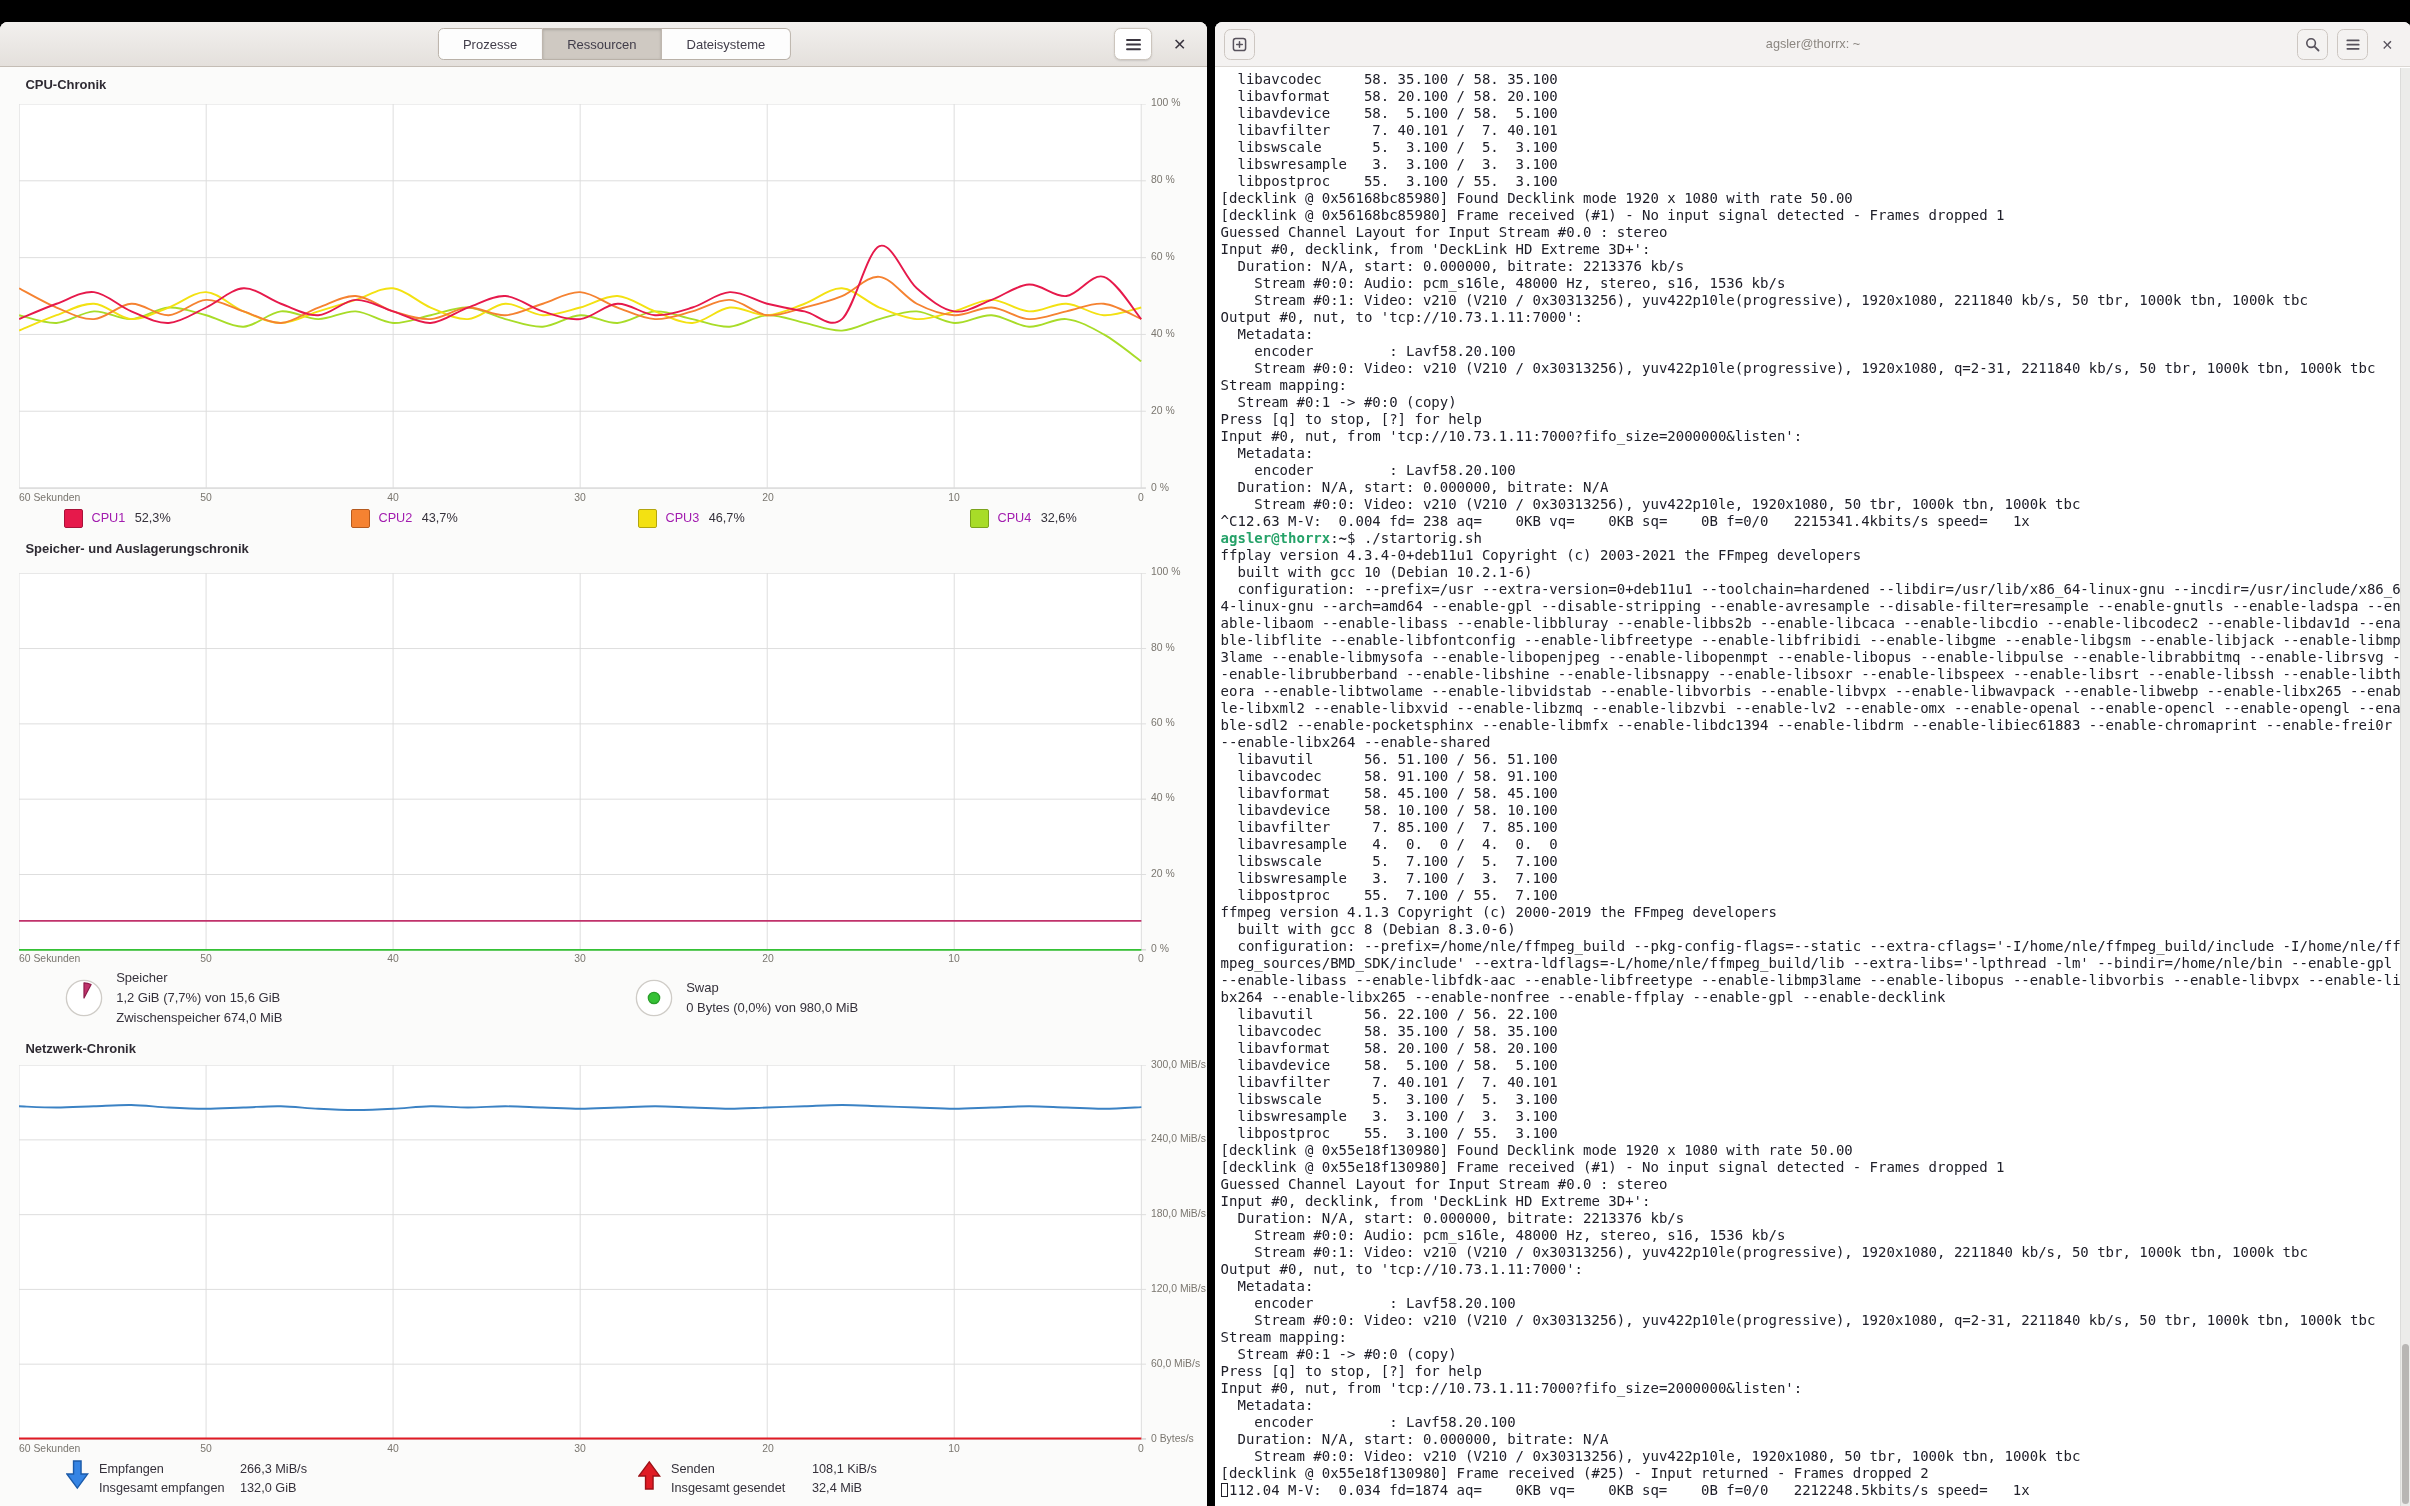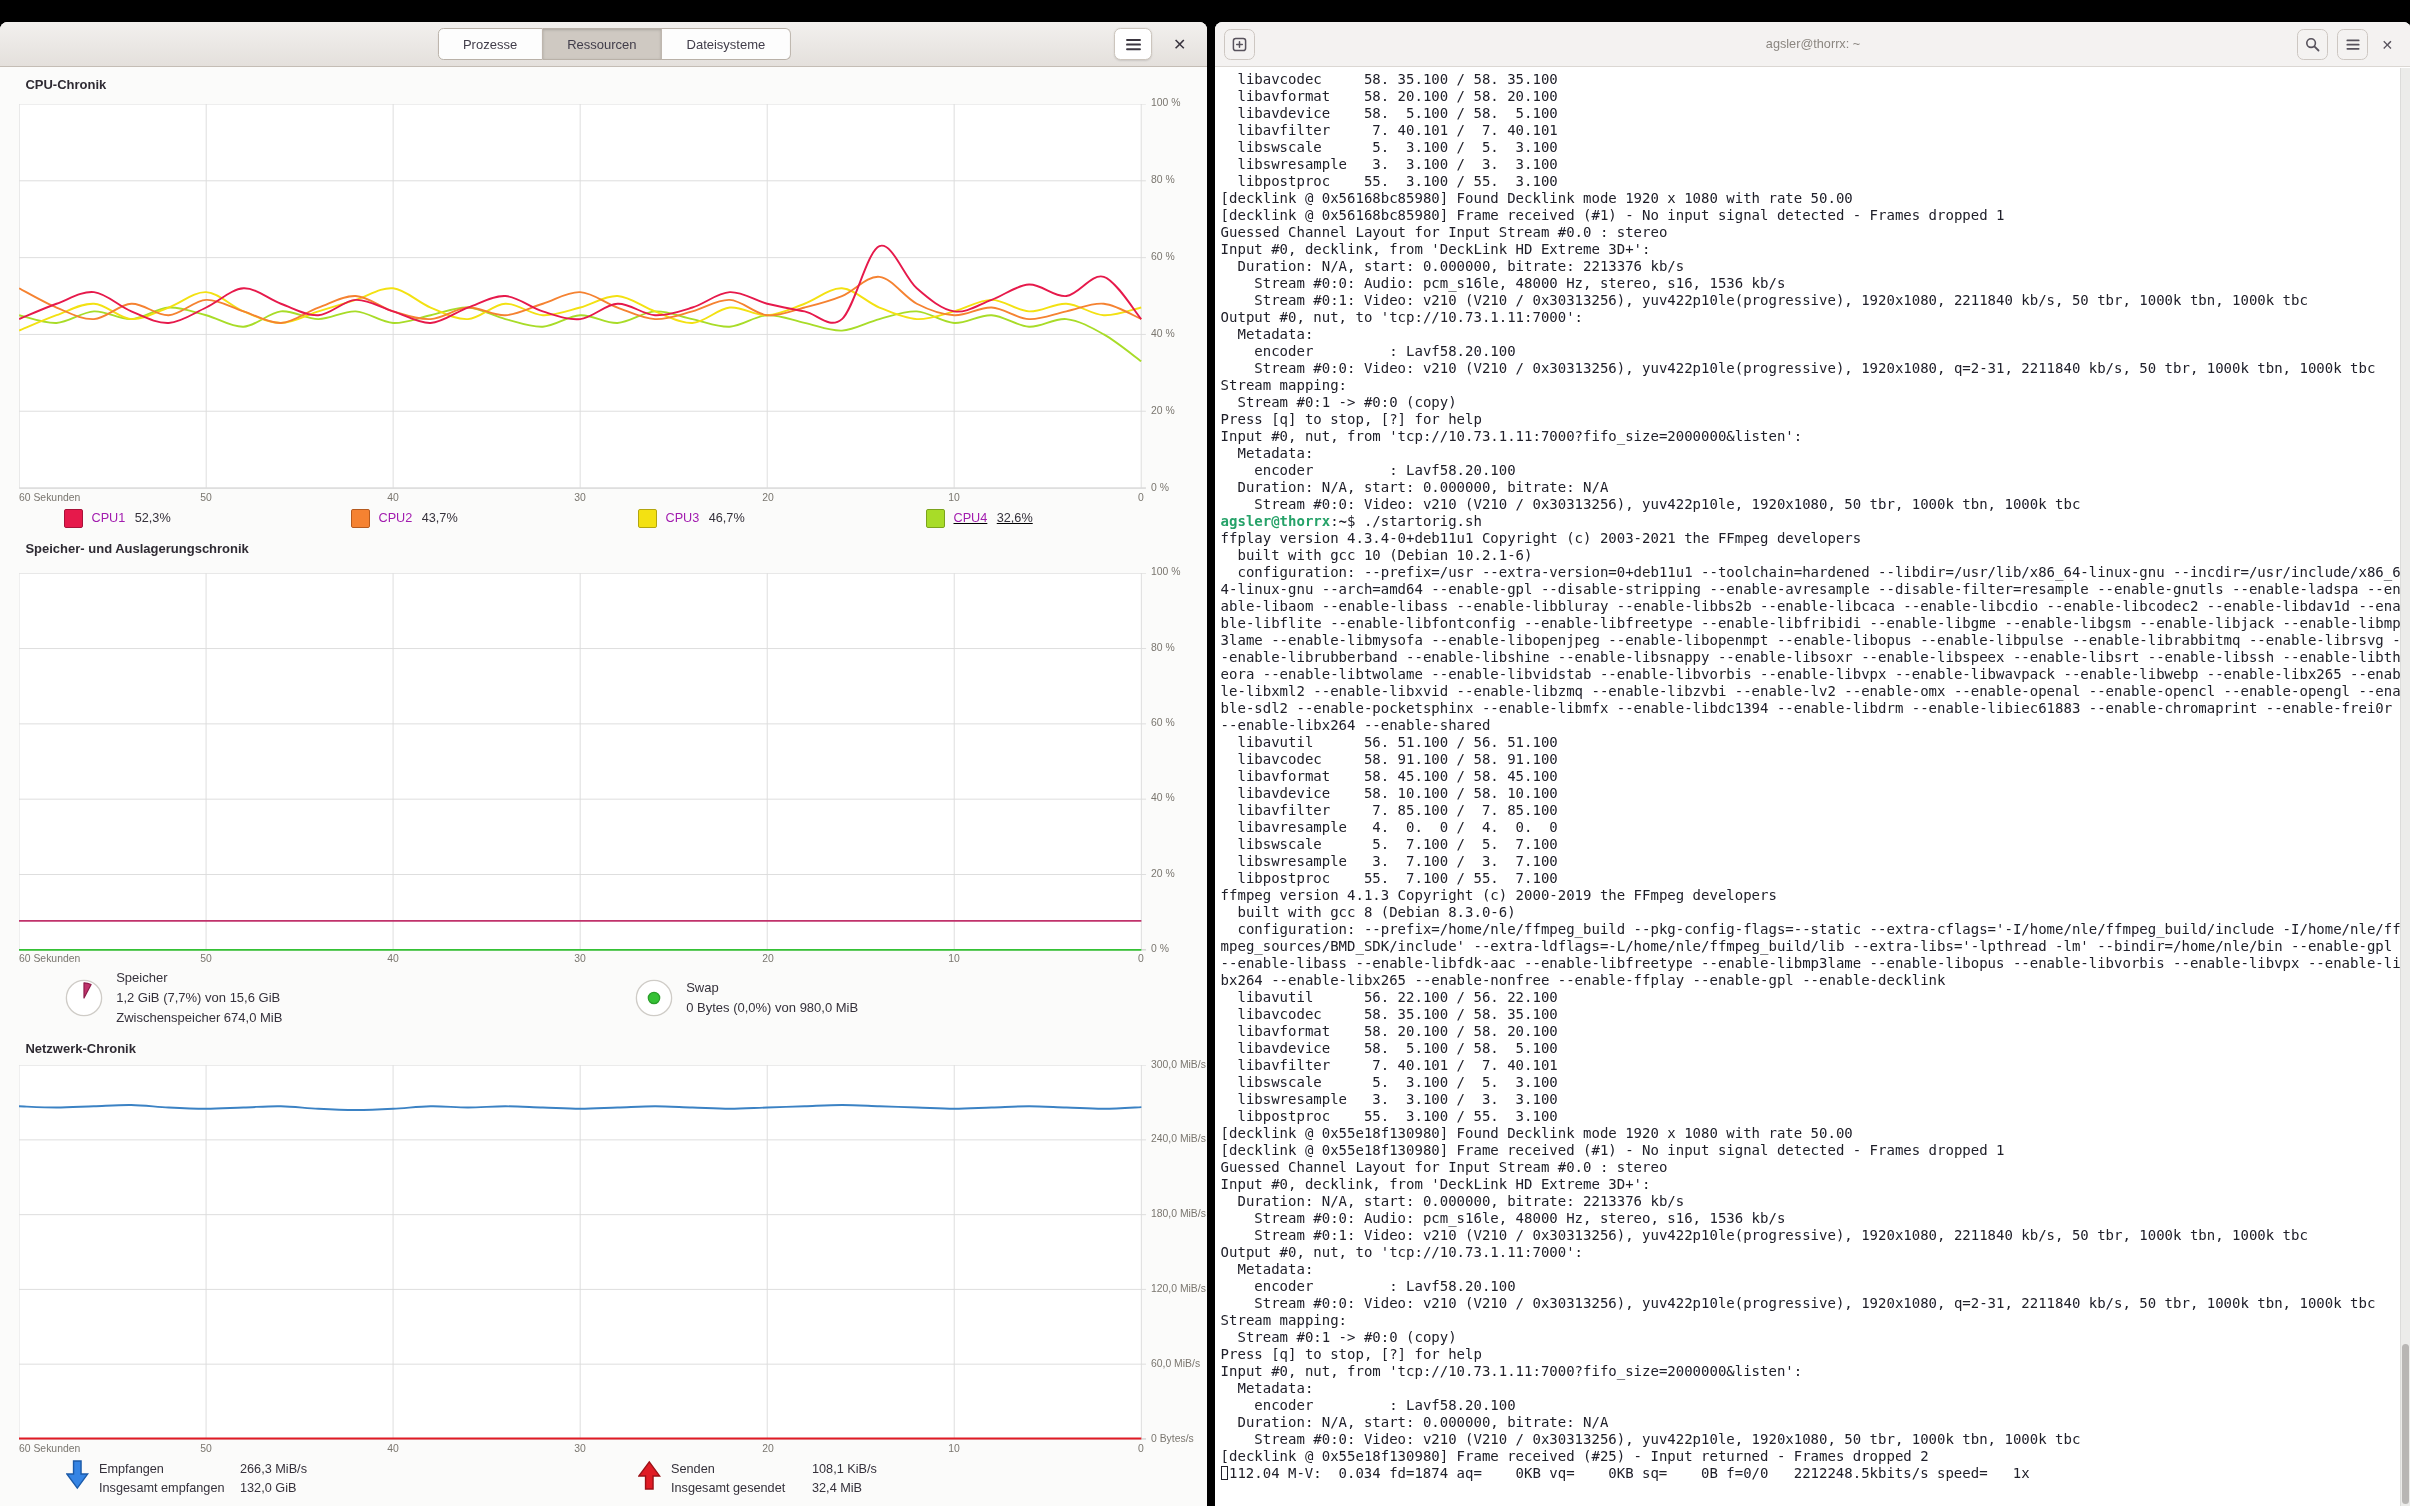--- a/index.html
+++ b/index.html
@@ -281,21 +281,21 @@
     <div class="legend-item" style="left: 351px; top: 487px;">
       <span class="swatch" style="background:#f58231;border:0.9px solid #b55a1e;"></span>
      <span class="lname">CPU2</span>
      <span class="lval">43,7%</span>
     </div>
     <div class="legend-item" style="left: 638px; top: 487px;">
       <span class="swatch" style="background:#f3e112;border:0.9px solid #b3a50e;"></span>
      <span class="lname">CPU3</span>
      <span class="lval">46,7%</span>
     </div>
-    <div class="legend-item" style="left: 926px; top: 487px; text-decoration: underline;">
+    <div class="legend-item" style="left: 970px; top: 487px;">
       <span class="swatch" style="background:#a8dc28;border:0.9px solid #7ba31c;"></span>
      <span class="lname">CPU4</span>
      <span class="lval">32,6%</span>
     </div>
   </div>
 
 <div class="window" id="terminal-window">
   <div class="headerbar">
     <div class="term-title">agsler@thorrx: ~</div>
     <div class="tbtn" style="left:9.4px;">
@@ -341,20 +341,21 @@
       <div class="term-line">    encoder         : Lavf58.20.100</div>
       <div class="term-line">    Stream #0:0: Video: v210 (V210 / 0x30313256), yuv422p10le(progressive), 1920x1080, q=2-31, 2211840 kb/s, 50 tbr, 1000k tbn, 1000k tbc</div>
       <div class="term-line">Stream mapping:</div>
       <div class="term-line">  Stream #0:1 -&gt; #0:0 (copy)</div>
       <div class="term-line">Press [q] to stop, [?] for help</div>
       <div class="term-line">Input #0, nut, from 'tcp://10.73.1.11:7000?fifo_size=2000000&amp;listen':</div>
       <div class="term-line">  Metadata:</div>
       <div class="term-line">    encoder         : Lavf58.20.100</div>
       <div class="term-line">  Duration: N/A, start: 0.000000, bitrate: N/A</div>
       <div class="term-line">    Stream #0:0: Video: v210 (V210 / 0x30313256), yuv422p10le, 1920x1080, 50 tbr, 1000k tbn, 1000k tbc</div>
+      <div class="term-line">^C12.63 M-V:  0.004 fd= 238 aq=    0KB vq=    0KB sq=    0B f=0/0   2215341.4kbits/s speed=   1x</div>
       <div class="term-line"><span class="p-user">agsler@thorrx</span><span>:</span><span class="p-path">~</span><span>$ ./startorig.sh</span></div>
       <div class="term-line">ffplay version 4.3.4-0+deb11u1 Copyright (c) 2003-2021 the FFmpeg developers</div>
       <div class="term-line">  built with gcc 10 (Debian 10.2.1-6)</div>
       <div class="term-line">  configuration: --prefix=/usr --extra-version=0+deb11u1 --toolchain=hardened --libdir=/usr/lib/x86_64-linux-gnu --incdir=/usr/include/x86_6</div>
       <div class="term-line">4-linux-gnu --arch=amd64 --enable-gpl --disable-stripping --enable-avresample --disable-filter=resample --enable-gnutls --enable-ladspa --en</div>
       <div class="term-line">able-libaom --enable-libass --enable-libbluray --enable-libbs2b --enable-libcaca --enable-libcdio --enable-libcodec2 --enable-libdav1d --ena</div>
       <div class="term-line">ble-libflite --enable-libfontconfig --enable-libfreetype --enable-libfribidi --enable-libgme --enable-libgsm --enable-libjack --enable-libmp</div>
       <div class="term-line">3lame --enable-libmysofa --enable-libopenjpeg --enable-libopenmpt --enable-libopus --enable-libpulse --enable-librabbitmq --enable-librsvg -</div>
       <div class="term-line">-enable-librubberband --enable-libshine --enable-libsnappy --enable-libsoxr --enable-libspeex --enable-libsrt --enable-libssh --enable-libth</div>
       <div class="term-line">eora --enable-libtwolame --enable-libvidstab --enable-libvorbis --enable-libvpx --enable-libwavpack --enable-libwebp --enable-libx265 --enab</div>

